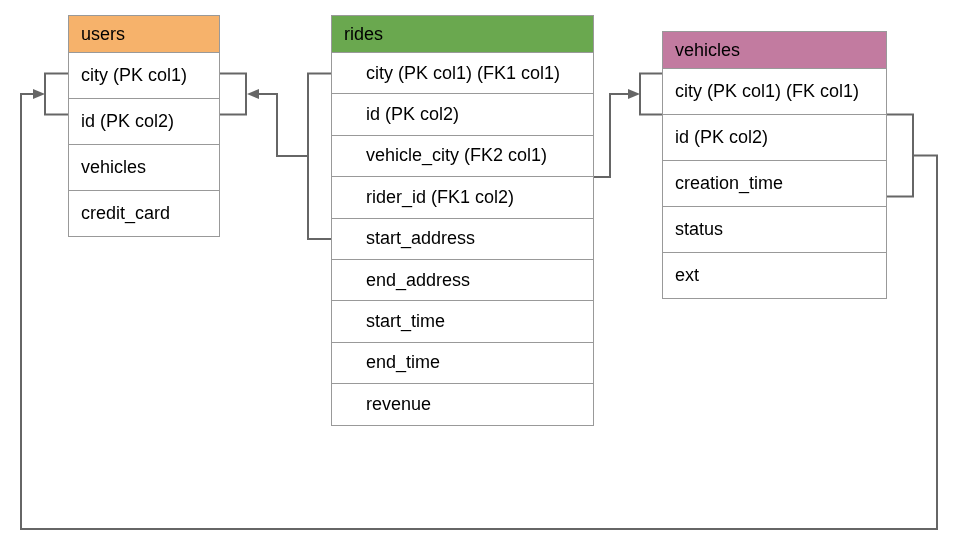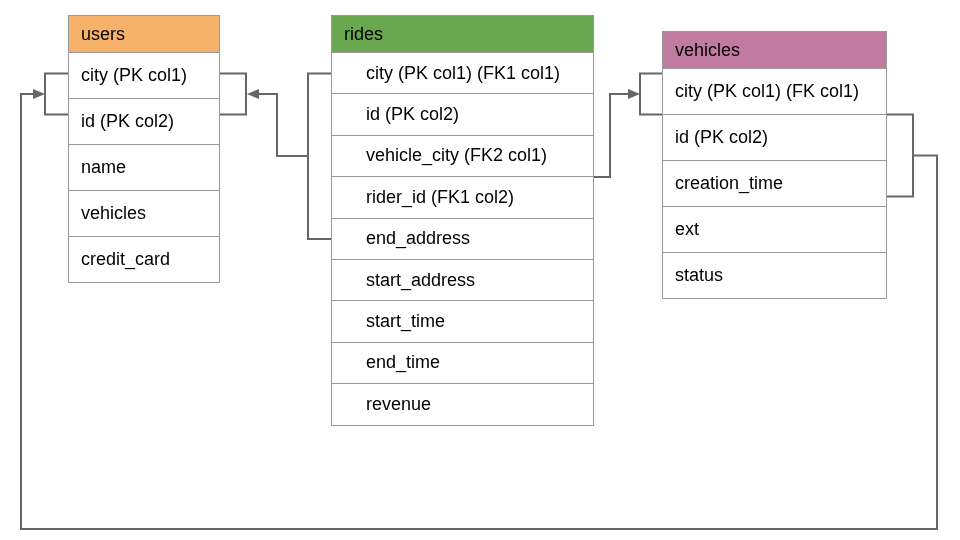--- a/index.html
+++ b/index.html
@@ -44,45 +44,44 @@
       <path d="M913,155.5 H937 V529 H21 V94 H33"></path>
       <polygon points="45,94 33,89 33,99"></polygon>
     </g>
   </svg>
 
   <div class="dbtable users" style="left:68px;top:15px;width:152px">
     <div class="dbheader" style="background: rgb(246, 178, 107);">users</div>
     <div class="dbrows">
         <div class="dbrow">city (PK col1)</div>
         <div class="dbrow">id (PK col2)</div>
-        <div class="dbrow">name</div>
         <div class="dbrow">vehicles</div>
         <div class="dbrow">credit_card</div>
       </div>
   </div>
 
   <div class="dbtable rides" style="left:331px;top:15px;width:263px">
     <div class="dbheader" style="background: rgb(106, 168, 79);">rides</div>
     <div class="dbrows">
         <div class="dbrow">city (PK col1) (FK1 col1)</div>
         <div class="dbrow">id (PK col2)</div>
         <div class="dbrow">vehicle_city (FK2 col1)</div>
         <div class="dbrow">rider_id (FK1 col2)</div>
+        <div class="dbrow">start_address</div>
         <div class="dbrow">end_address</div>
-        <div class="dbrow">start_address</div>
         <div class="dbrow">start_time</div>
         <div class="dbrow">end_time</div>
         <div class="dbrow">revenue</div>
       </div>
   </div>
 
   <div class="dbtable vehicles" style="left:662px;top:31px;width:225px">
     <div class="dbheader" style="background: rgb(194, 123, 160);">vehicles</div>
     <div class="dbrows">
         <div class="dbrow">city (PK col1) (FK col1)</div>
         <div class="dbrow">id (PK col2)</div>
         <div class="dbrow">creation_time</div>
+        <div class="dbrow">status</div>
         <div class="dbrow">ext</div>
-        <div class="dbrow">status</div>
       </div>
   </div>
 
 </div>
 
 </body></html>

